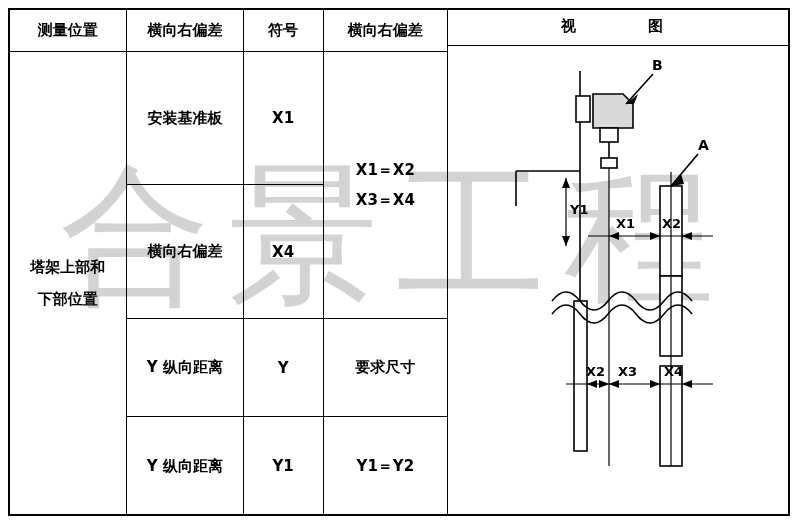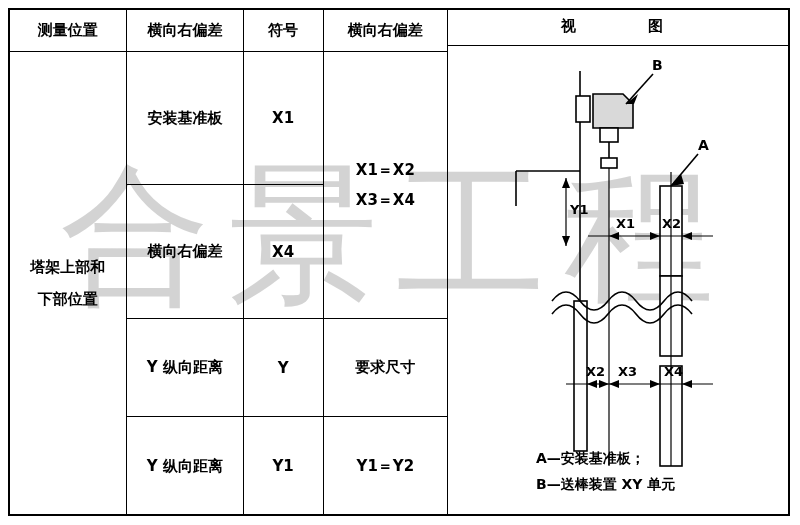--- a/index.html
+++ b/index.html
@@ -238,18 +238,14 @@
         <text x="250" y="104">A</text>
         <text x="122" y="168" font-size="13">Y1</text>
         <text x="168" y="182" font-size="13">X1</text>
         <text x="214" y="182" font-size="13">X2</text>
         <text x="138" y="330" font-size="13">X2</text>
         <text x="170" y="330" font-size="13">X3</text>
         <text x="216" y="330" font-size="13">X4</text>
       </g>
     </svg>
 
-    <div class="legend">
-      <div>A—安装基准板；</div>
-      <div>B—送棒装置 XY 单元</div>
-    </div>
   </div>
 </div>
 
 </body></html>

